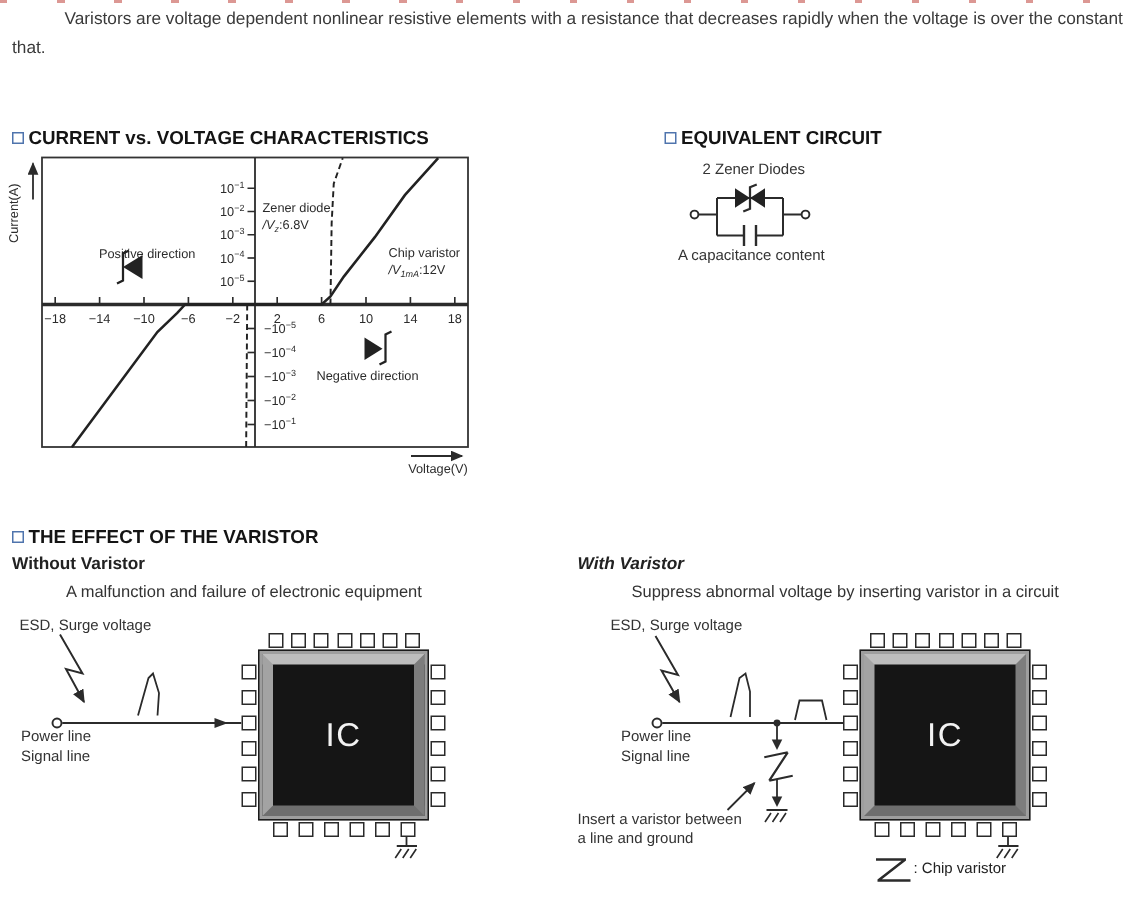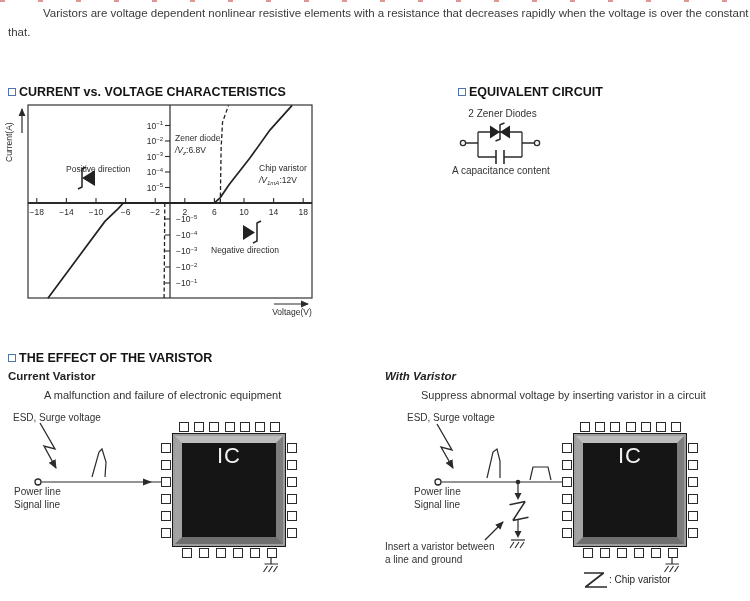--- a/index.html
+++ b/index.html
@@ -13,21 +13,21 @@
   .blue-sq{display:inline-block;width:8px;height:8px;border:1.6px solid #4f74ad;margin-right:2px;box-sizing:border-box;background:#fff;}
   .sub-head{font-size:11.5px;font-weight:bold;color:#222;white-space:nowrap;}
   .desc{font-size:11px;color:#333;white-space:nowrap;margin-left:36px;}
   .small-lbl{font-size:10px;color:#333;white-space:nowrap;}
   .legend-lbl{font-size:10px;color:#222;white-space:nowrap;}
   svg text{font-family:"Liberation Sans", sans-serif;}
   
   .ic-pkg{position:absolute;width:114px;height:114px;background:#9e9e9e;border:1.5px solid #1a1a1a;box-sizing:border-box;}
   .ic-die{position:absolute;left:2px;top:2px;right:2px;bottom:2px;background:#151515;
           border:7px solid;border-color:#bdbdbd #7d7d7d #6e6e6e #a3a3a3;box-sizing:border-box;
-          display:flex;justify-content:center;}
+          display:flex;align-items:center;justify-content:center;}
   .ic-label{color:#f2f2f2;font-size:22px;letter-spacing:1px;font-family:"Liberation Sans",sans-serif;}
   .pin{position:absolute;width:10px;height:10px;background:#fff;border:1.5px solid #2a2a2a;box-sizing:border-box;}
 </style>
 </head>
 <body>
 
 <div class="page">
 
   <svg width="0" height="0" style="position:absolute">
     <defs>
@@ -39,21 +39,21 @@
 
   <div class="abs top-artifact"></div>
 
   <div class="abs intro-line" style="left:16px;top:7px;margin-left:27px;">Varistors are voltage dependent nonlinear resistive elements with a resistance that decreases rapidly when the voltage is over the constant</div>
   <div class="abs intro-line" style="left:8px;top:26px;">that.</div>
 
   <div class="abs sec-head" style="left:8px;top:85px;">
     <span class="blue-sq"></span>
     <span>CURRENT vs. VOLTAGE CHARACTERISTICS</span>
   </div>
-  <div class="abs sec-head" style="left:443px;top:85px;margin-left:15px;">
+  <div class="abs sec-head" style="left:443px;top:85px;">
     <span class="blue-sq"></span>
     <span>EQUIVALENT CIRCUIT</span>
   </div>
 
   <svg id="iv-chart" class="abs" style="left:0;top:95px;" width="360" height="235" viewBox="0 0 360 235">
       <rect x="28" y="10" width="284" height="193" fill="none" stroke="#333" stroke-width="1.2"></rect>
       <line x1="170" y1="10" x2="170" y2="203" stroke="#2b2b2b" stroke-width="1.2"></line>
       <line x1="28" y1="108" x2="312" y2="108" stroke="#2b2b2b" stroke-width="2.2"></line>
       <line x1="36.79999999999998" y1="103" x2="36.79999999999998" y2="109" stroke="#2b2b2b" stroke-width="1.1"></line>
       <text x="36.79999999999998" y="120" fill="#2b2b2b" font-size="8.5" text-anchor="middle">−18</text>
@@ -127,21 +127,21 @@
     <polygon points="50,25.5 50,38.5 60,32" fill="#222"></polygon>
     <polygon points="70,25.5 70,38.5 60,32" fill="#222"></polygon>
   </svg>
   <div class="abs small-lbl" style="left:452px;top:165px;">A capacitance content</div>
 
   <div class="abs sec-head" style="left:8px;top:351px;">
     <span class="blue-sq"></span>
     <span>THE EFFECT OF THE VARISTOR</span>
   </div>
 
-  <div class="abs sub-head" style="left:8px;top:370px;">Current Varistor</div>
+  <div class="abs sub-head" style="left:8px;top:370px;">Without Varistor</div>
   <div class="abs desc" style="left:8px;top:389px;">A malfunction and failure of electronic equipment</div>
   <div class="abs small-lbl" style="left:13px;top:412px;">ESD, Surge voltage</div>
   <div class="abs small-lbl" style="left:14px;top:486px;">Power line</div>
   <div class="abs small-lbl" style="left:14px;top:499px;">Signal line</div>
 
   <svg class="abs" style="left:0;top:410px;" width="330" height="175" viewBox="0 0 330 175">
     <g stroke="#2b2b2b" fill="none" stroke-width="1.3">
       <polyline points="40,13 55,39 44,36 56,58" marker-end="url(#ah)"></polyline>
       <circle cx="38" cy="72" r="3"></circle>
       <line x1="41.5" y1="72" x2="161" y2="72" stroke-width="1.2"></line>

